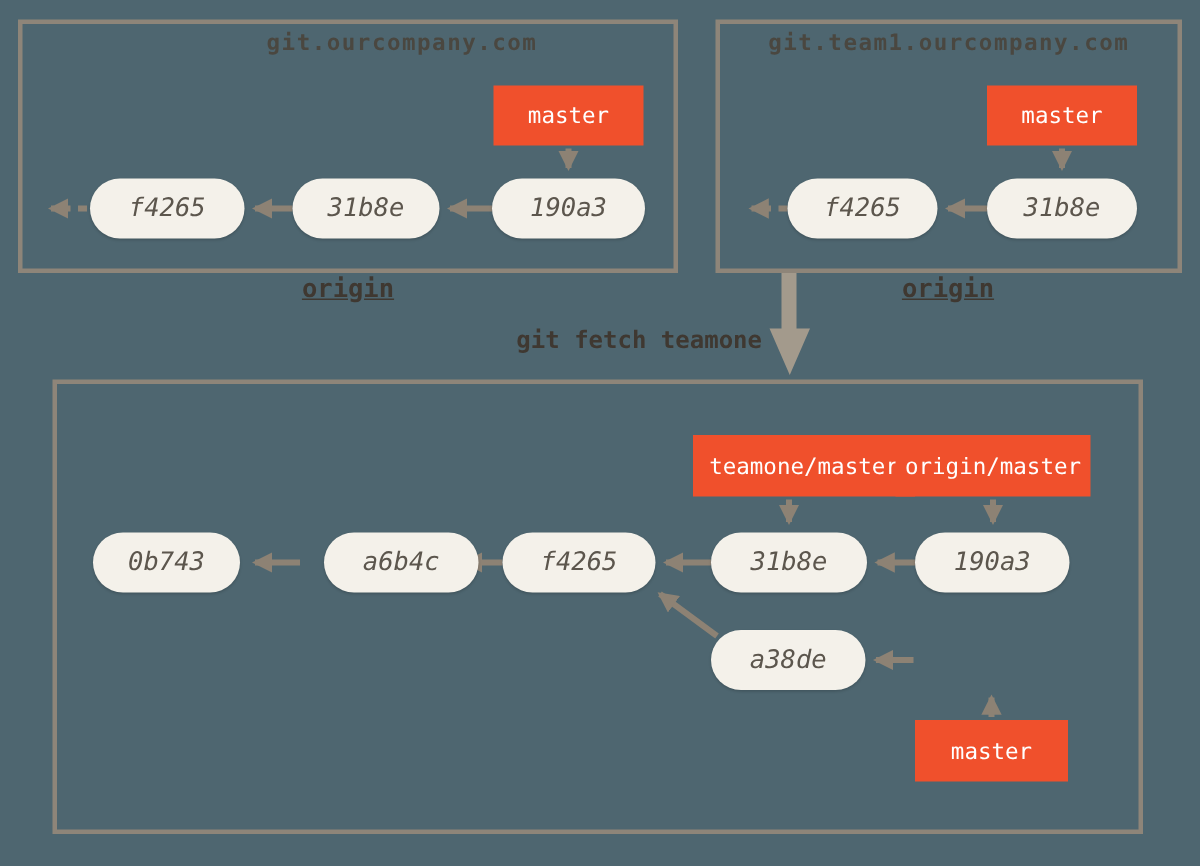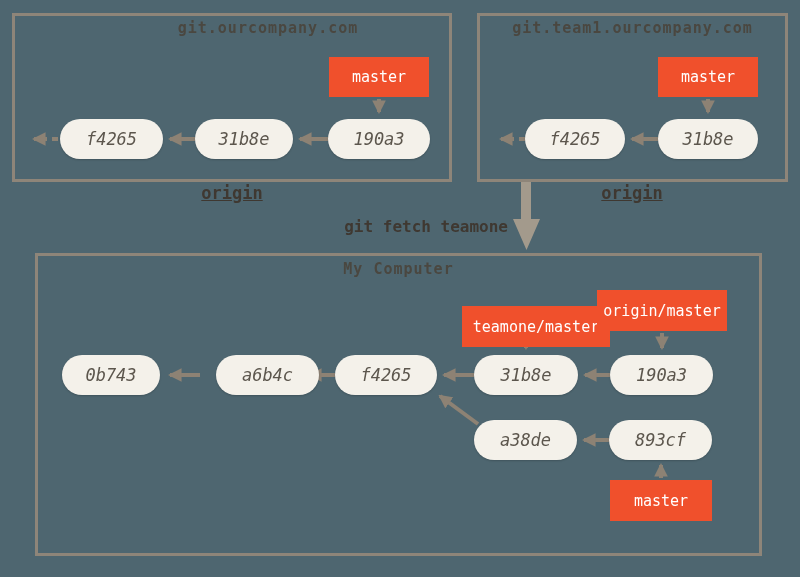--- a/index.html
+++ b/index.html
@@ -71,29 +71,27 @@
   <div class="repo-box" style="left:477px;top:13px;width:311px;height:169px;"></div>
   <div class="repo-title" style="left:477px;top:19px;width:311px;">git.team1.ourcompany.com</div>
   <div class="branch-label" style="left:658px;top:57px;width:100px;">master</div>
   <div class="commit-node" style="left:525px;top:119px;width:100px;">f4265</div>
   <div class="commit-node" style="left:658px;top:119px;width:100px;">31b8e</div>
   <div class="repo-caption" style="left:532px;top:183px;width:200px;">origin</div>
 
   <div class="fetch-label" style="right:292px;top:217px;">git fetch teamone</div>
 
   <div class="repo-box" style="left:35px;top:253px;width:727px;height:303px;"></div>
-  <div class="repo-title" style="left:35px;top:260px;width:727px;">My Computer</div>
 
-  <div class="branch-label" style="left:462px;top:306px;width:148px;height:41px;">teamone/master</div>
+  <div class="branch-label" style="left:462px;top:290px;width:148px;height:41px;">teamone/master</div>
   <div class="branch-label" style="left:597px;top:290px;width:130px;height:41px;">origin/master</div>
 
   <div class="commit-node" style="left:62px;top:355px;width:98px;">0b743</div>
   <div class="commit-node" style="left:216px;top:355px;width:103px;">a6b4c</div>
   <div class="commit-node" style="left:335px;top:355px;width:102px;">f4265</div>
   <div class="commit-node" style="left:474px;top:355px;width:104px;">31b8e</div>
   <div class="commit-node" style="left:610px;top:355px;width:103px;">190a3</div>
 
   <div class="commit-node" style="left:474px;top:420px;width:103px;">a38de</div>
-  <div class="commit-node" style="left:609px;top:420px;width:103px;">893cf</div>
 
   <div class="branch-label" style="left:610px;top:480px;width:102px;height:41px;">master</div>
 
 </div>
 
 </body></html>

